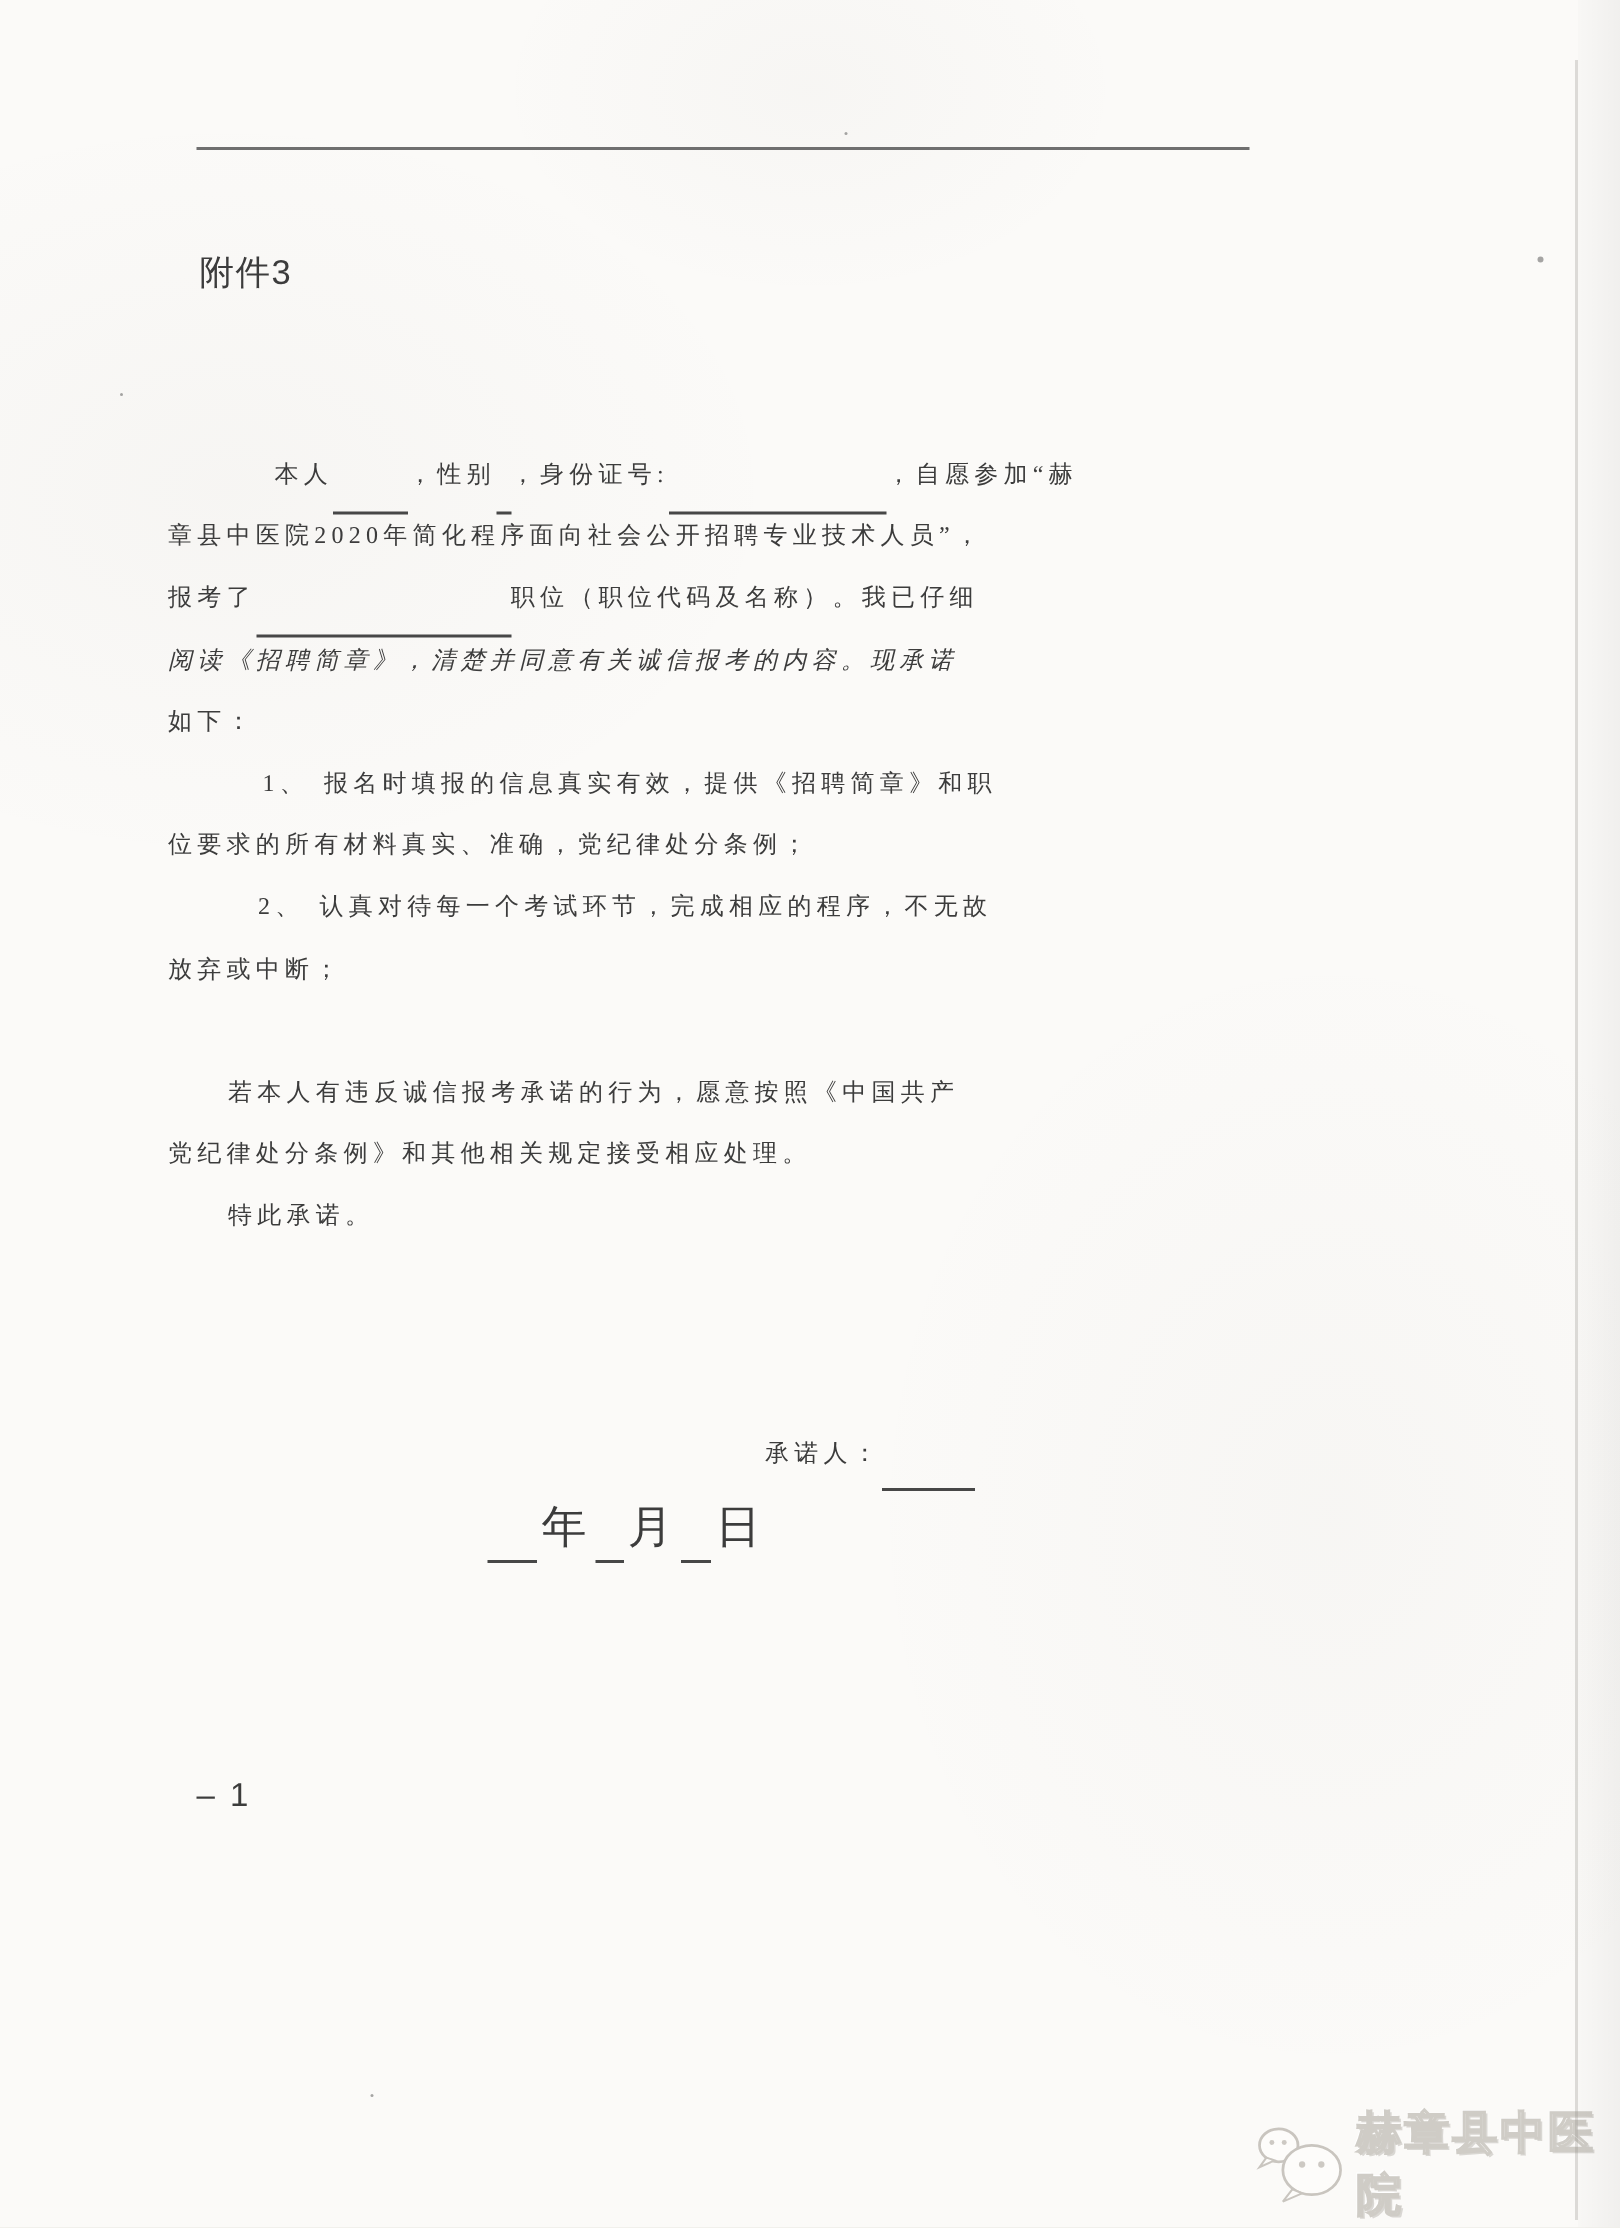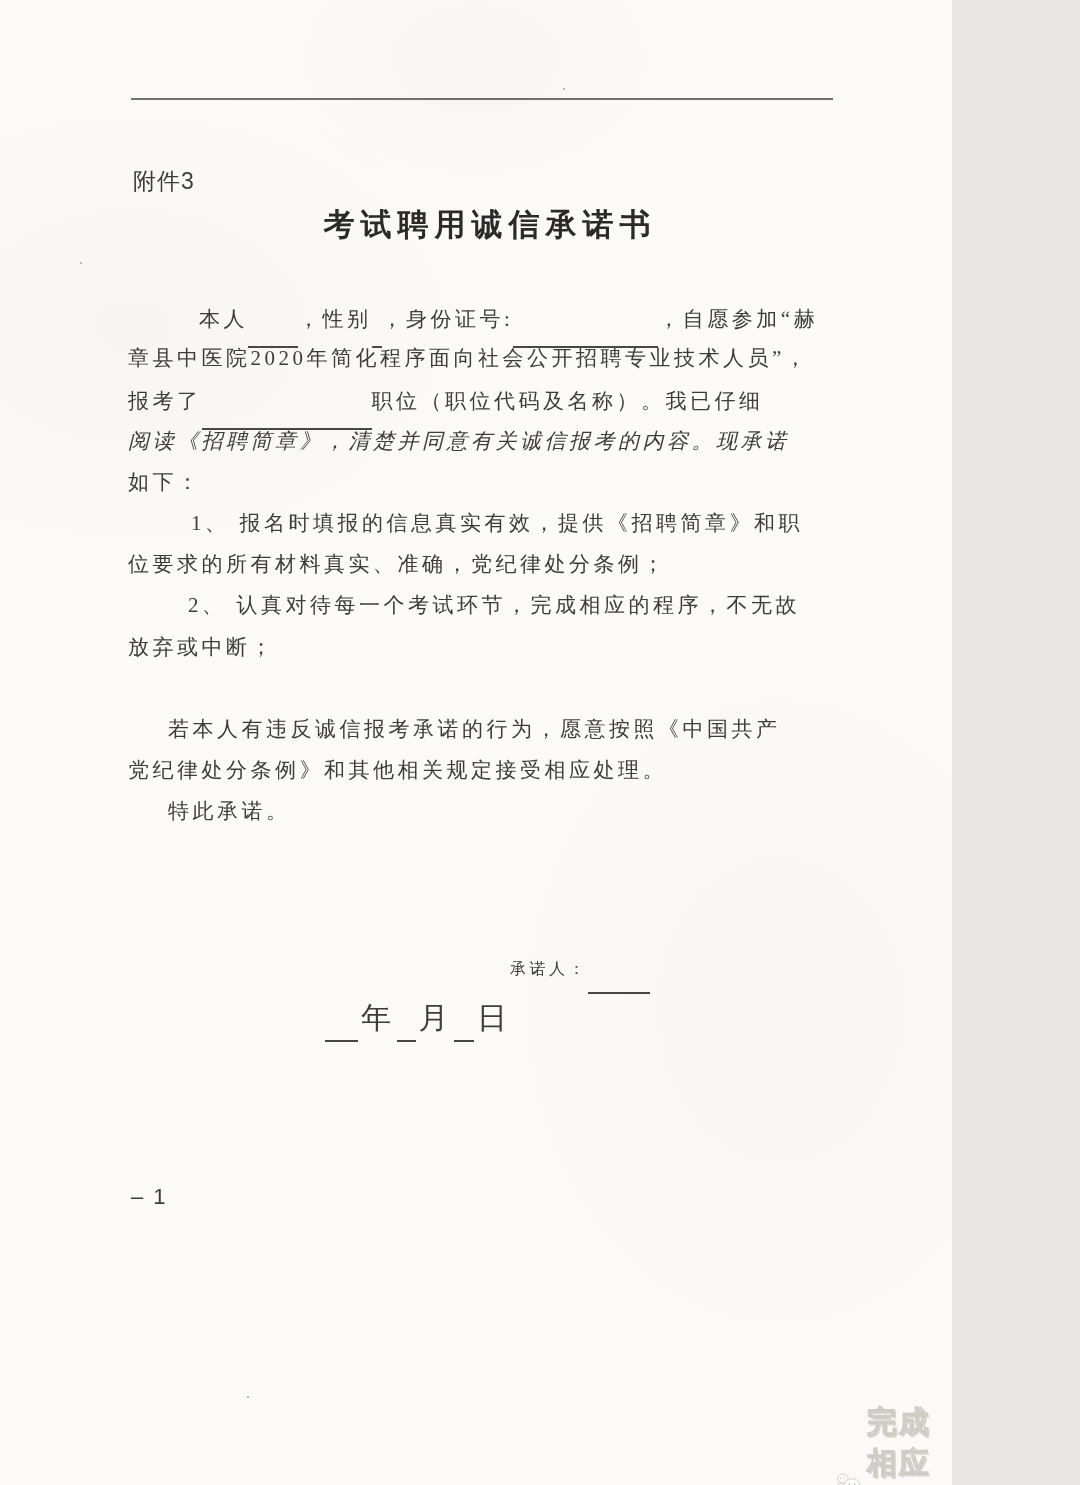--- a/index.html
+++ b/index.html
@@ -1,37 +1,37 @@
 <!DOCTYPE html>
 <html style="--paper: #fbfaf8; --ink: #3c3c3c; --title-ink: #2a2a2a; --rule: #6f6f6f; --blank-line: #474747; --watermark-outline: #cfccc6;"><head>
 <meta charset="utf-8">
 <style>
   :root{
     --paper:#fbfaf8; --ink:#3c3c3c; --title-ink:#2a2a2a; --rule:#6f6f6f;
     --blank-line:#474747; --watermark-outline:#cfccc6;
   }
   html,body{margin:0;padding:0;background:#e9e7e4;}
   .page{
-    position:relative;width:952px;height:1485px;overflow:hidden;
+    position:relative;width:1080px;height:1485px;overflow:hidden;
     background-color:var(--paper);
     background-image:
       radial-gradient(620px 420px at 14% 22%, rgba(120,115,105,0.035), transparent 60%),
       radial-gradient(520px 640px at 82% 68%, rgba(120,115,105,0.03), transparent 60%),
       radial-gradient(300px 200px at 50% 4%, rgba(120,115,105,0.03), transparent 70%);
     font-family:"Liberation Serif","DejaVu Serif",serif;
     color:var(--ink);
   }
   .top-rule{position:absolute;left:131px;top:98px;width:702px;height:2px;background:var(--rule);}
   .attachment{position:absolute;left:133px;top:166px;font-size:23px;letter-spacing:1px;
     font-family:"Liberation Sans","DejaVu Sans",sans-serif;}
   .title{position:absolute;left:150px;top:204px;width:680px;margin:0;text-align:center;
     font-size:31px;font-weight:700;letter-spacing:6px;color:var(--title-ink);
     font-family:"Liberation Sans","DejaVu Sans",sans-serif;}
   .body{position:absolute;left:112px;top:303px;width:745px;height:545px;}
-  .bline{position:absolute;left:16px;white-space:pre;font-size:21px;letter-spacing:3.5px;line-height:28px;}
+  .bline{position:absolute;left:0;white-space:pre;font-size:16px;letter-spacing:3.5px;line-height:28px;}
   .blank{display:inline-block;height:1em;border-bottom:2px solid var(--blank-line);transform:translateY(22px);}
   .sp{display:inline-block;height:1px;}
   .promisor{position:absolute;left:510px;top:956px;font-size:16px;letter-spacing:3.5px;}
   .promisor .blank{width:62px;transform:translateY(20px);}
   .dateline{position:absolute;left:325px;top:996px;font-size:30px;letter-spacing:3.5px;}
   .dateline .blank{transform:translateY(14px);margin-right:3px;}
   .dateline .unit{margin-right:2px;}
   .pagenum{position:absolute;left:131px;top:1184px;font-size:22px;letter-spacing:2px;
     font-family:"Liberation Sans","DejaVu Sans",sans-serif;}
   .watermark{position:absolute;left:836px;top:1402px;display:flex;align-items:center;}
@@ -48,21 +48,20 @@
 </style>
 </head>
 <body>
 
 <div class="page">
 
   <div class="top-rule"></div>
 
   <div class="attachment">附件3</div>
 
-  <h1 class="title">考试聘用诚信承诺书</h1>
 
   <div class="body" id="body-lines">
       <div class="bline" style="top: 0px; padding-left: 71px;"><span>本人</span><span class="blank" style="width: 50px;"></span><span>，性别</span><span class="blank" style="width: 10px;"></span><span>，身份证号:</span><span class="blank" style="width: 145px;"></span><span>，自愿参加“赫</span></div>
       <div class="bline" style="top: 41.2px;"><span>章县中医院2020年简化程序面向社会公开招聘专业技术人员”，</span></div>
       <div class="bline" style="top: 82.4px; text-align: center;"><span>报考了</span><span class="blank" style="width: 170px;"></span><span>职位（职位代码及名称）。我已仔细</span></div>
       <div class="bline" style="top: 123.6px; font-style: italic;"><span>阅读《招聘简章》，清楚并同意有关诚信报考的内容。现承诺</span></div>
       <div class="bline" style="top: 164.8px;"><span>如下：</span></div>
       <div class="bline" style="top: 206px; padding-left: 63px;"><span>1、</span><span class="sp" style="width: 10px;"></span><span>报名时填报的信息真实有效，提供《招聘简章》和职</span></div>
       <div class="bline" style="top: 247.2px;"><span>位要求的所有材料真实、准确，党纪律处分条例；</span></div>
       <div class="bline" style="top: 288.4px; padding-left: 60px;"><span>2、</span><span class="sp" style="width: 10px;"></span><span>认真对待每一个考试环节，完成相应的程序，不无故</span></div>
@@ -86,21 +85,21 @@
         <ellipse cx="42" cy="33" rx="21" ry="18"></ellipse>
         <path d="M28 47 L21 56 L35 50 Z" stroke-width="1.5"></path>
       </g>
       <g fill="#cdc9c3" stroke="none">
         <circle cx="13" cy="13" r="1.8"></circle>
         <circle cx="22" cy="13" r="1.8"></circle>
         <circle cx="35" cy="29" r="2.3"></circle>
         <circle cx="49" cy="29" r="2.3"></circle>
       </g>
     </svg>
-    <span class="wm-text">完成相应的程序</span>
+    <span class="wm-text">赫章县中医院</span>
   </div>
 
   <div class="scanline-v"></div>
   <div class="right-shade"></div>
 
   <div class="speck" style="left:1025px;top:171px;width:4px;height:4px;"></div>
   <div class="speck" style="left:563px;top:88px;width:2px;height:2px;"></div>
   <div class="speck" style="left:247px;top:1396px;width:2px;height:2px;"></div>
   <div class="speck" style="left:80px;top:262px;width:2px;height:2px;"></div>
 

